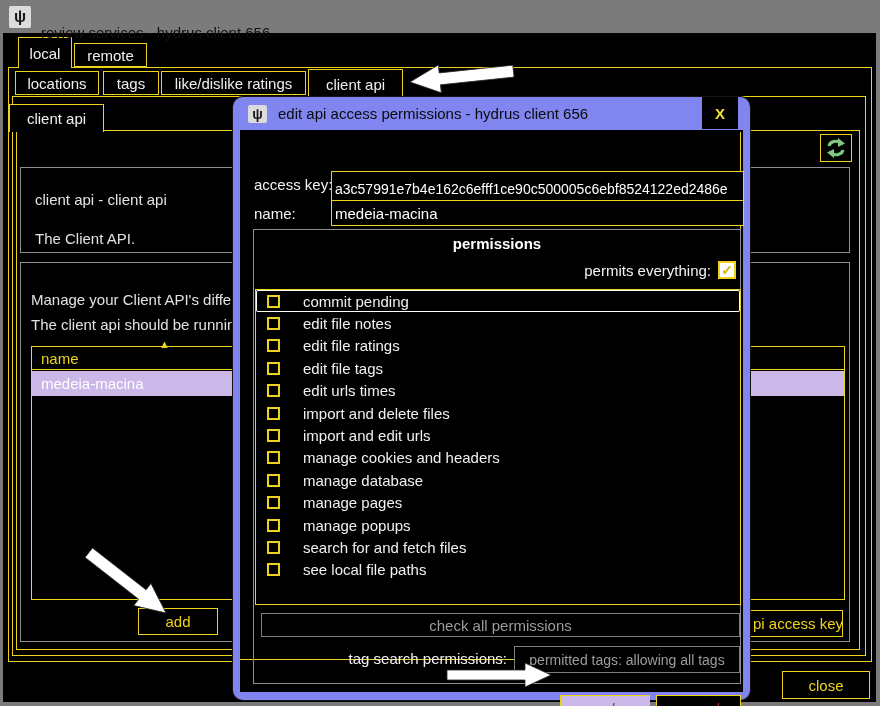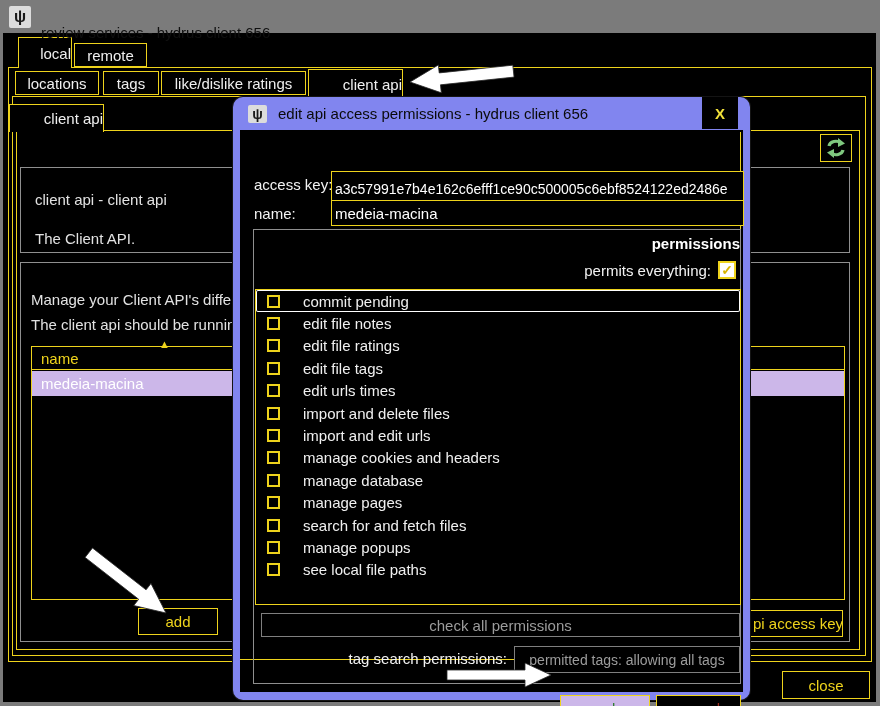--- a/index.html
+++ b/index.html
@@ -16,21 +16,21 @@
   .win-btn{position:absolute;top:0;height:33px;background:var(--titlebar-button);display:flex;align-items:center;justify-content:center;}
   .glyph-min{width:22px;height:5px;background:var(--titlebar-glyph);}
   .glyph-max{width:16px;height:13px;border:4px solid var(--titlebar-glyph);}
   .glyph-x{color:var(--titlebar-glyph);font-weight:bold;font-size:16px;}
   .win-frame{background:var(--titlebar);z-index:4;}
 
   
   .panel{border:1px solid var(--accent);z-index:0;}
   .tab{background:#000;border:1px solid var(--accent);color:#efefef;font-size:15px;
        display:flex;align-items:center;justify-content:center;z-index:1;}
-  .tab.sel{border-bottom:none;z-index:3;justify-content:flex-end;}
+  .tab.sel{border-bottom:none;z-index:3;}
 
   
   .gbox{border:1px solid var(--frame-gray);background:#000;z-index:1;}
   .txt{color:#e2e2e2;font-size:15px;white-space:nowrap;}
 
   
   .ybtn{border:1px solid var(--accent);background:#000;color:var(--accent);font-size:15px;
         display:flex;align-items:center;justify-content:center;white-space:nowrap;}
   .dbtn{border:1px solid #7f7f7f;background:#000;color:var(--disabled);font-size:14px;
         display:flex;align-items:center;justify-content:center;white-space:nowrap;}
@@ -52,21 +52,21 @@
   .dlg-x{position:absolute;left:469px;top:0;width:36px;height:32px;background:#000;color:#f2e13a;
          font-weight:bold;font-size:15px;display:flex;align-items:center;justify-content:center;}
   .dlg-content{position:absolute;left:7px;top:33px;width:503px;height:562px;background:#000;}
   .inner-edge{position:absolute;left:0;top:2px;width:501px;height:528px;
               border-right:1px solid var(--accent);border-bottom:1px solid var(--accent);}
   .lbl{position:absolute;color:#f2f2f2;font-size:15px;white-space:nowrap;}
   .yinput{position:absolute;border:1px solid var(--accent);background:#000;color:#fff;font-size:14px;
           padding:0 3px;outline:none;}
 
   .perm-gbox{position:absolute;left:13px;top:99px;width:488px;height:455px;border:1px solid var(--frame-gray);}
-  .perm-title{position:absolute;left:0;top:5px;width:100%;text-align:right;color:#fff;font-weight:bold;font-size:15px;}
+  .perm-title{position:absolute;left:0;top:5px;width:100%;text-align:center;color:#fff;font-weight:bold;font-size:15px;}
   .permits-row{position:absolute;left:0;top:31px;right:4px;display:flex;align-items:center;justify-content:flex-end;gap:7px;}
   .big-cb{width:18px;height:18px;background:#fff;border:2px solid var(--accent);color:#d8b400;
           font-weight:bold;font-size:14px;display:flex;align-items:center;justify-content:center;}
   .perm-list{position:absolute;left:1px;top:59px;width:486px;height:316px;border:1px solid var(--accent);overflow:hidden;}
   .perm-item{position:relative;height:22.4px;display:flex;align-items:center;padding-left:11px;gap:23px;}
   .perm-item.focused{box-shadow:inset 0 0 0 1px #ffffff;border-radius:2px;}
   .cb{width:13px;height:13px;border:2px solid var(--accent);background:transparent;flex:0 0 auto;}
   .perm-lbl{color:#f0f0f0;font-size:15px;white-space:nowrap;}
 
   .apply-btn{position:absolute;left:320px;top:565px;width:90px;height:26px;background:var(--selection);
@@ -225,25 +225,25 @@
             <div class="perm-item">
               <span class="cb"></span>
               <span class="perm-lbl">manage database</span>
             </div>
             <div class="perm-item">
               <span class="cb"></span>
               <span class="perm-lbl">manage pages</span>
             </div>
             <div class="perm-item">
               <span class="cb"></span>
+              <span class="perm-lbl">manage popups</span>
+            </div>
+            <div class="perm-item">
+              <span class="cb"></span>
               <span class="perm-lbl">search for and fetch files</span>
-            </div>
-            <div class="perm-item">
-              <span class="cb"></span>
-              <span class="perm-lbl">manage popups</span>
             </div>
             <div class="perm-item">
               <span class="cb"></span>
               <span class="perm-lbl">see local file paths</span>
             </div>
           </div>
 
         <div class="dbtn" style="position:absolute;left:7px;top:383px;width:479px;height:24px;font-size:15px;">
           <span>check all permissions</span>
         </div>

